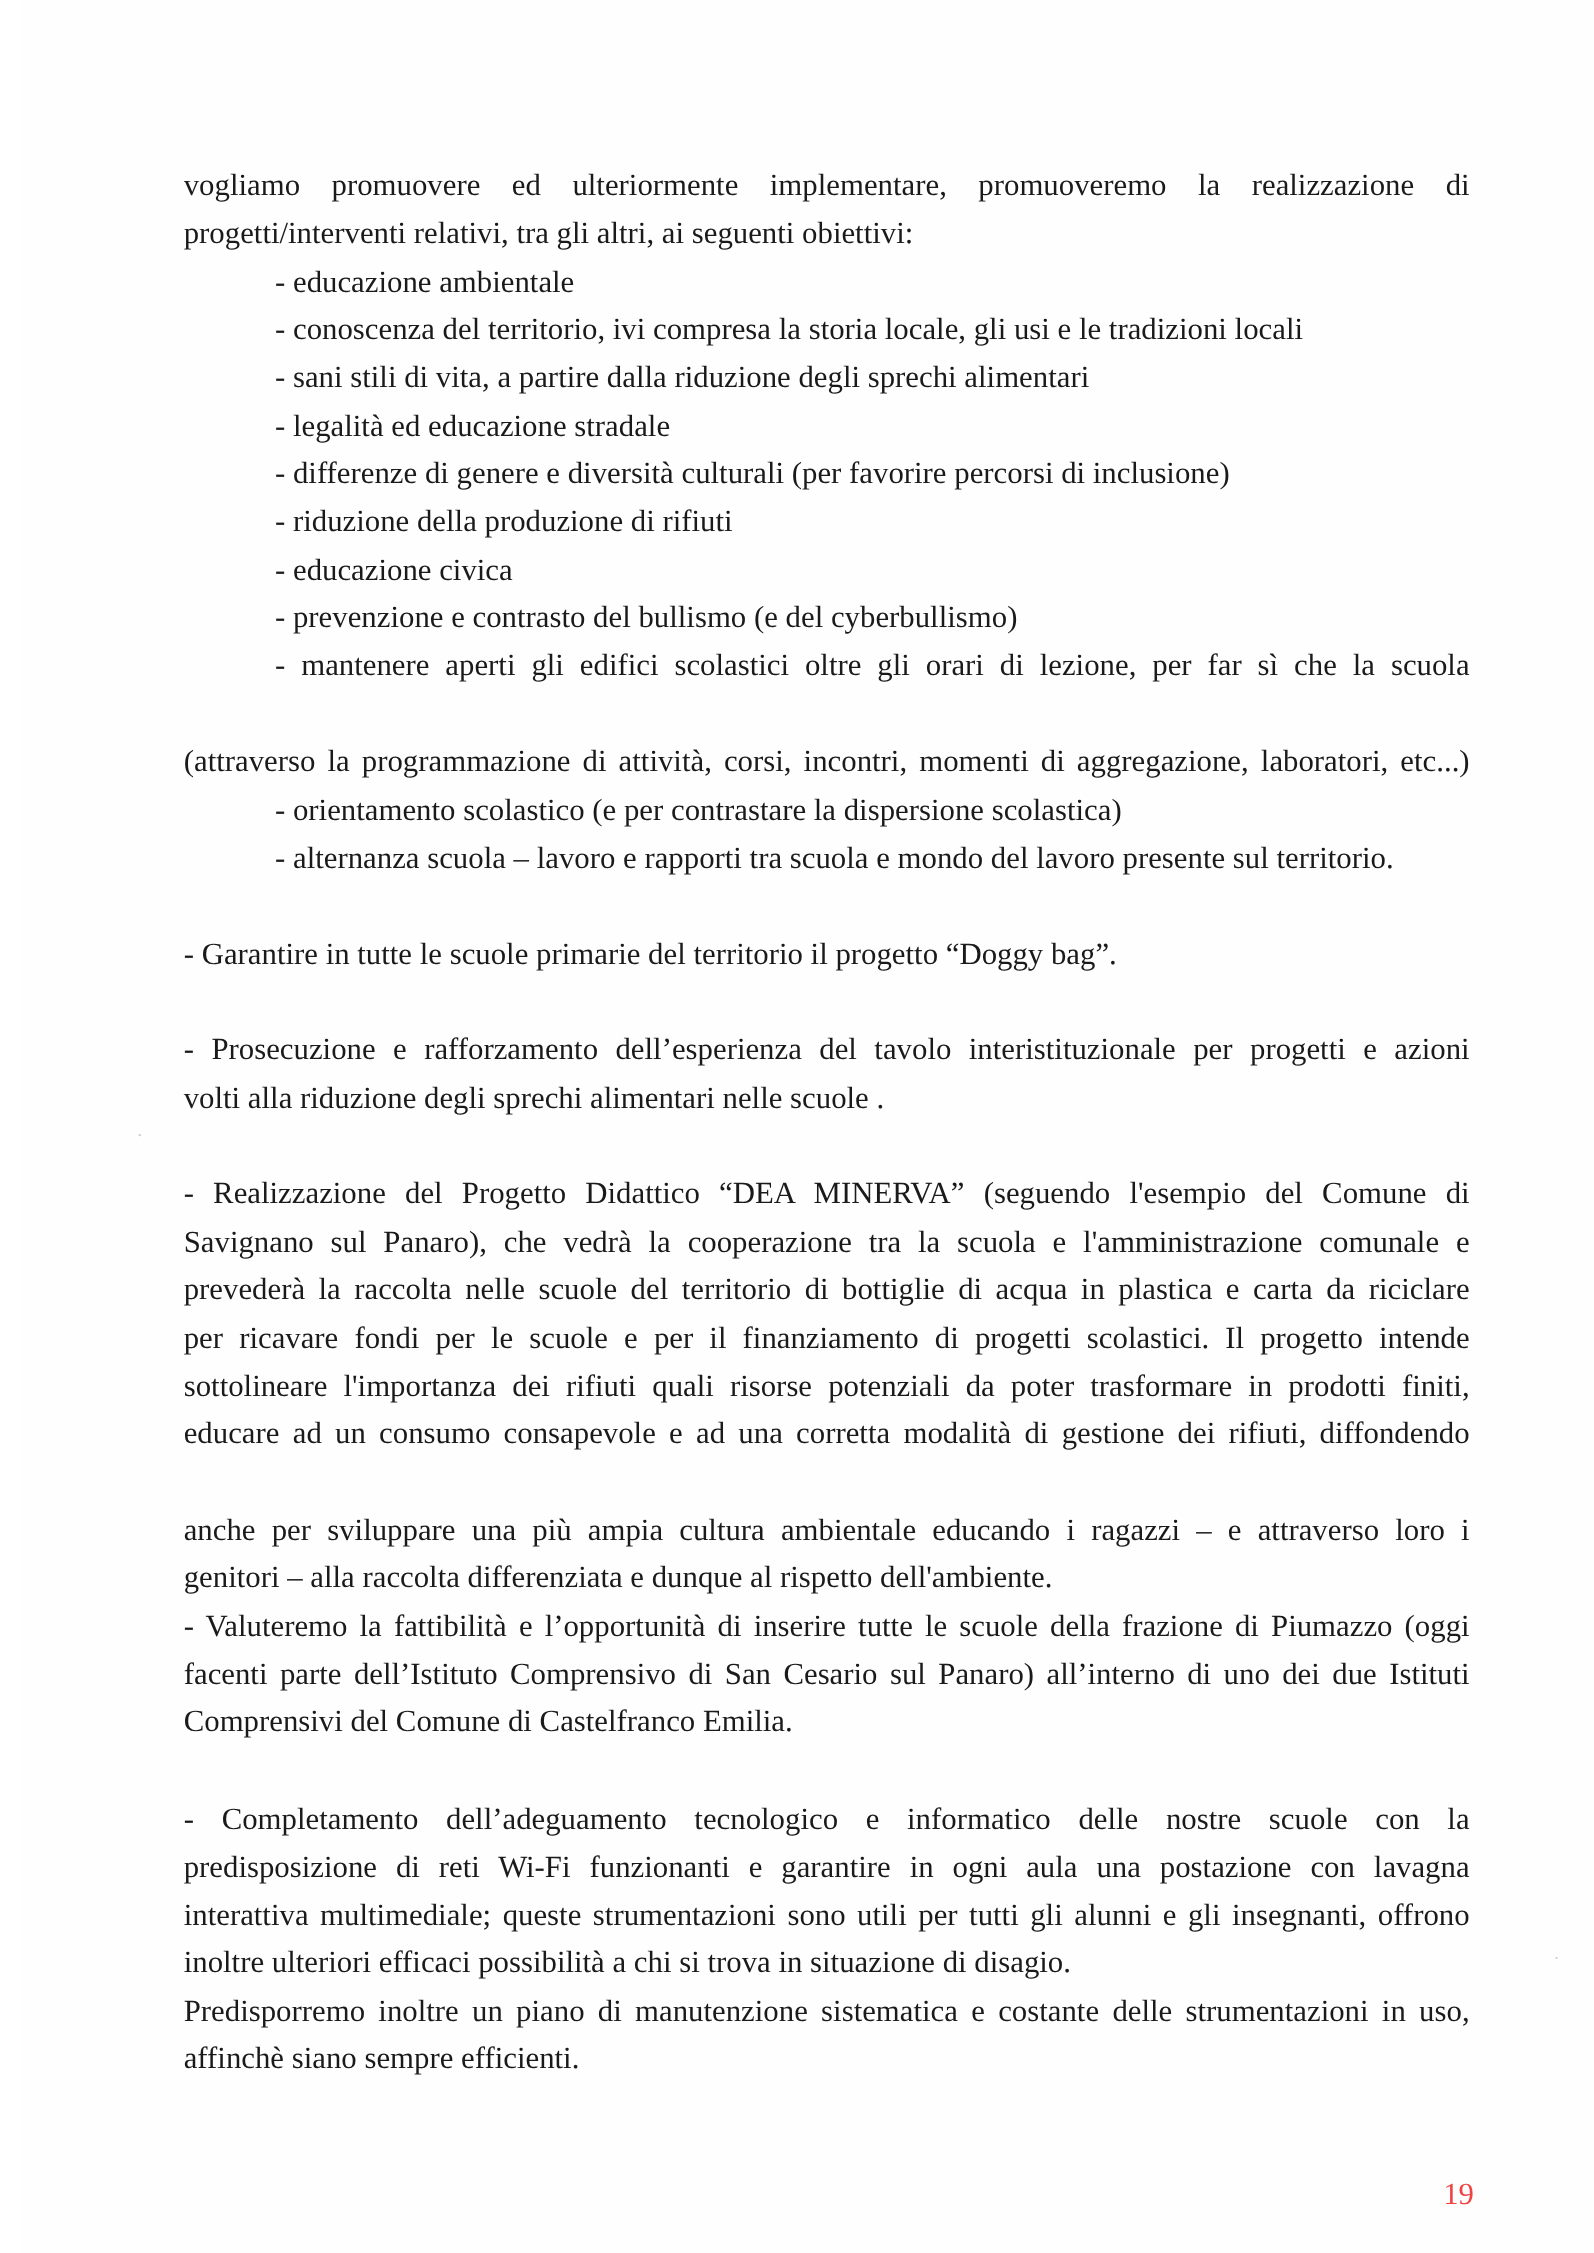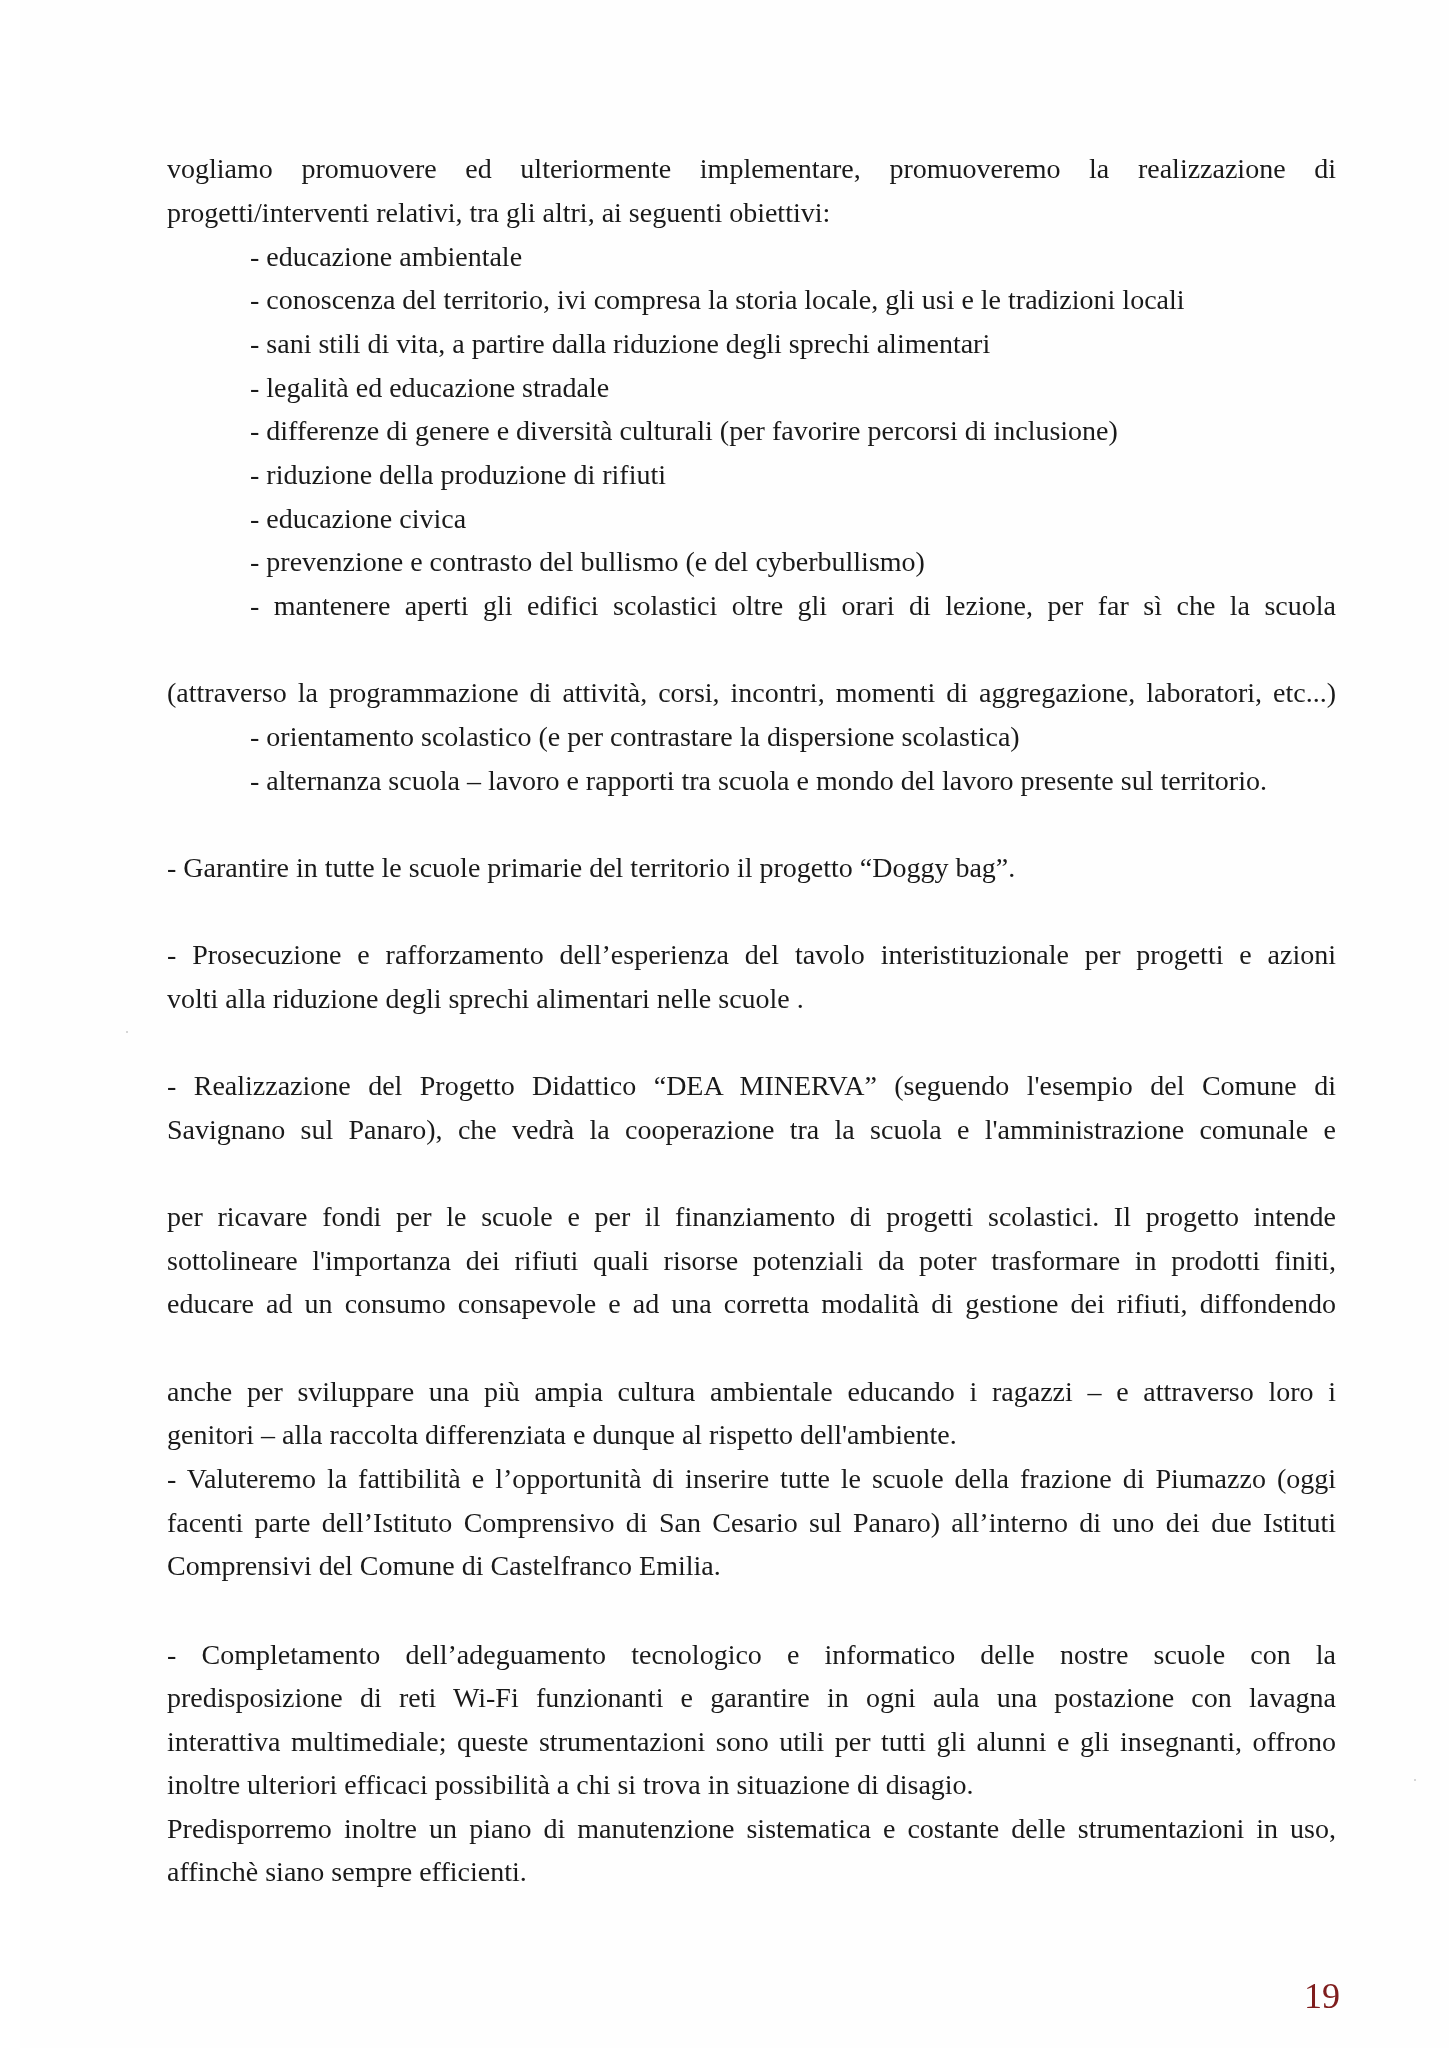--- a/index.html
+++ b/index.html
@@ -13,21 +13,21 @@
     height: 32px;
     color: #1a1a1a;
     white-space: nowrap;
   }
   .full { left: 147px; width: 1169px; }
   .ind  { left: 230px; width: 1086px; }
   .just { text-align: justify; text-align-last: justify; white-space: normal; overflow: hidden; }
   .pagenum {
     position: absolute; left: 1280px; width: 40px; top: 1980px;
     font-family: "Liberation Serif", "DejaVu Serif", serif;
-    font-size: 36px; line-height: 32px; color: #7f1d1d; text-align: right;
+    font-size: 28px; line-height: 32px; color: #ef4444; text-align: right;
   }
   .speck { position: absolute; width: 2px; height: 2px; border-radius: 1px; background: #c8c8c8; }
 </style>
 </head>
 <body>
 
 <div class="page">
 
   <div class="ln full just" style="top:153px">vogliamo promuovere ed ulteriormente implementare, promuoveremo la realizzazione di</div>
   <div class="ln full" style="top:197px">progetti/interventi relativi, tra gli altri, ai seguenti obiettivi:</div>
@@ -45,20 +45,21 @@
   <div class="ln ind" style="top:721px">- orientamento scolastico (e per contrastare la dispersione scolastica)</div>
   <div class="ln ind" style="top:765px">- alternanza scuola – lavoro e rapporti tra scuola e mondo del lavoro presente sul territorio.</div>
 
   <div class="ln full just" style="top:939px">- Prosecuzione e rafforzamento dell’esperienza del tavolo interistituzionale per progetti e azioni</div>
 
   <div class="ln full" style="top:852px">- Garantire in tutte le scuole primarie del territorio il progetto “Doggy bag”.</div>
   <div class="ln full" style="top:983px">volti alla riduzione degli sprechi alimentari nelle scuole .</div>
 
   <div class="ln full just" style="top:1070px">- Realizzazione del Progetto Didattico “DEA MINERVA” (seguendo l'esempio del Comune di</div>
   <div class="ln full just" style="top:1114px">Savignano sul Panaro), che vedrà la cooperazione tra la scuola e l'amministrazione comunale e</div>
+  <div class="ln full just" style="top:1157px">prevederà la raccolta nelle scuole del territorio di bottiglie di acqua in plastica e carta da riciclare</div>
   <div class="ln full just" style="top:1201px">per ricavare fondi per le scuole e per il finanziamento di progetti scolastici. Il progetto intende</div>
   <div class="ln full just" style="top:1245px">sottolineare l'importanza dei rifiuti quali risorse potenziali da poter trasformare in prodotti finiti,</div>
   <div class="ln full just" style="top:1288px">educare ad un consumo consapevole e ad una corretta modalità di gestione dei rifiuti, diffondendo</div>
   <div class="ln full just" style="top:1376px">anche per sviluppare una più ampia cultura ambientale educando i ragazzi – e attraverso loro i</div>
   <div class="ln full" style="top:1419px">genitori – alla raccolta differenziata e dunque al rispetto dell'ambiente.</div>
   <div class="ln full just" style="top:1463px">- Valuteremo la fattibilità e l’opportunità di inserire tutte le scuole della frazione di Piumazzo (oggi</div>
   <div class="ln full just" style="top:1507px">facenti parte dell’Istituto Comprensivo di San Cesario sul Panaro) all’interno di uno dei due Istituti</div>
   <div class="ln full" style="top:1550px">Comprensivi del Comune di Castelfranco Emilia.</div>
 
   <div class="ln full just" style="top:1639px">- Completamento dell’adeguamento tecnologico e informatico delle nostre scuole con la</div>

